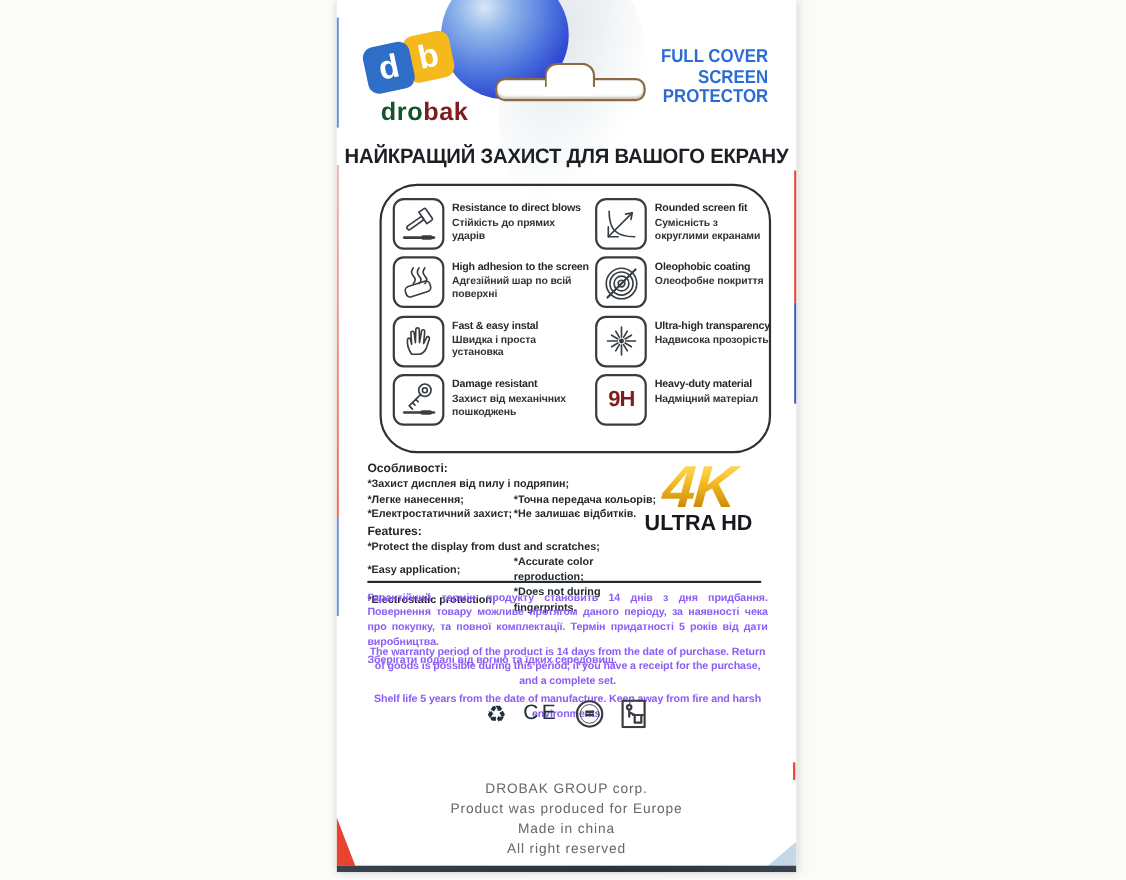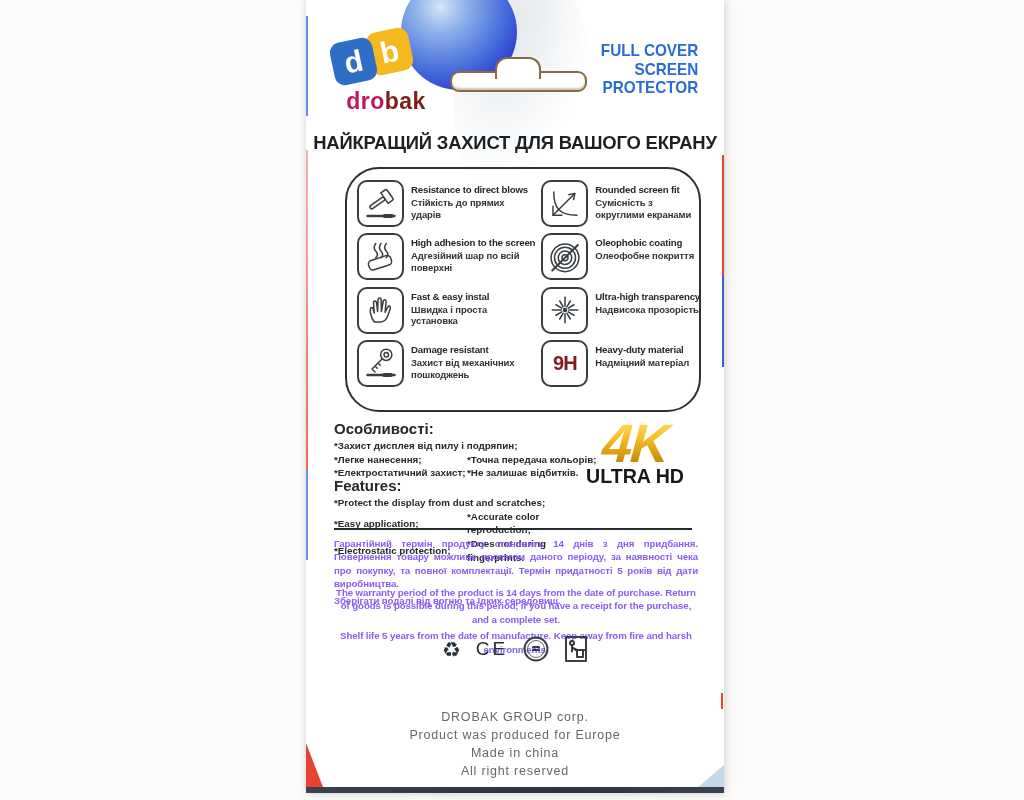--- a/index.html
+++ b/index.html
@@ -33,42 +33,42 @@
     border:2px solid #8a6a45;border-bottom:none;border-radius:12px 12px 0 0;z-index:4;}
   .slot-bump:after{content:"";position:absolute;left:-2px;right:-2px;bottom:-6px;height:8px;background:#fff;}
   
   .logo{position:absolute;left:22px;top:28px;width:110px;height:90px;z-index:5;}
   .sq{position:absolute;width:43px;height:43px;border-radius:10px;display:flex;align-items:center;
     justify-content:center;color:#fff;font-weight:700;font-size:30px;}
   .sq-b{left:40px;top:2px;background:#f5b91d;transform:rotate(-12deg);z-index:1;}
   .sq-d{left:4px;top:12px;background:#2e6ec6;transform:rotate(-12deg);z-index:2;}
   .wordmark{position:absolute;left:6px;top:60px;width:104px;text-align:center;
     font-size:23px;font-weight:700;letter-spacing:.5px;}
-  .wm-dro{color:#be185d;} .wm-bak{color:#7f1d1d;}
+  .wm-dro{color:#14532d;} .wm-bak{color:#7f1d1d;}
   
   .tagline{position:absolute;right:26px;top:42px;text-align:right;color:#2b6bd4;font-weight:700;
     font-size:17px;line-height:1.1;transform:scaleX(.9);transform-origin:right top;letter-spacing:0;}
   
   .headline{position:absolute;left:0;right:0;top:132px;text-align:center;color:#1c2025;
     font-weight:700;font-size:19px;white-space:nowrap;transform:scaleX(.97);letter-spacing:-.2px;}
   
   .panel{position:absolute;left:39px;top:167px;width:356px;height:245px;border:2.5px solid #2c3136;
     border-radius:34px;box-sizing:border-box;padding:11px 8px 17px 10px;
     display:grid;grid-template-columns:1fr 1fr;grid-auto-rows:1fr;column-gap:6px;}
   .fcell{display:flex;align-items:flex-start;}
   .ibox{flex:0 0 auto;width:47px;height:47px;border:2.3px solid #383d42;border-radius:10px;
     box-sizing:border-box;display:flex;align-items:center;justify-content:center;margin-right:7px;}
   .ibox svg{display:block;}
   .ibox-9h{font-weight:700;font-size:20px;color:#7f1d1d;letter-spacing:-1px;}
   .ftxt{display:flex;flex-direction:column;padding-top:4px;min-width:0;}
   .fen{font-size:9.7px;font-weight:700;color:#23282d;white-space:nowrap;letter-spacing:-.2px;}
   .fua{font-size:9.5px;font-weight:600;color:#2e3338;margin-top:2px;line-height:1.25;letter-spacing:-.1px;}
   
   .spec-block{position:absolute;left:28px;width:270px;color:#23282d;}
-  .spec-title{font-size:15px;font-weight:700;margin-bottom:2px;}
+  .spec-title{font-size:11px;font-weight:700;margin-bottom:2px;}
   .spec-line{font-size:9.8px;font-weight:600;line-height:1.4;}
   .spec-row{display:flex;font-size:9.8px;font-weight:600;line-height:1.4;align-items:center;}
   .spec-c1{width:133px;flex:0 0 auto;}
   .spec-c2{flex:1;}
   
   .uhd{position:absolute;right:16px;top:418px;width:146px;text-align:center;}
   .uhd-4k{font-size:54px;font-weight:700;font-style:italic;line-height:.95;letter-spacing:-2px;
     background:linear-gradient(180deg,#ffe468 0%,#f5bc25 40%,#c27f00 95%);
     -webkit-background-clip:text;background-clip:text;color:transparent;transform:skewX(-4deg);}
   .uhd-sub{font-size:20px;font-weight:700;color:#15181c;letter-spacing:0;margin-top:-4px;transform:scaleX(.98);}

